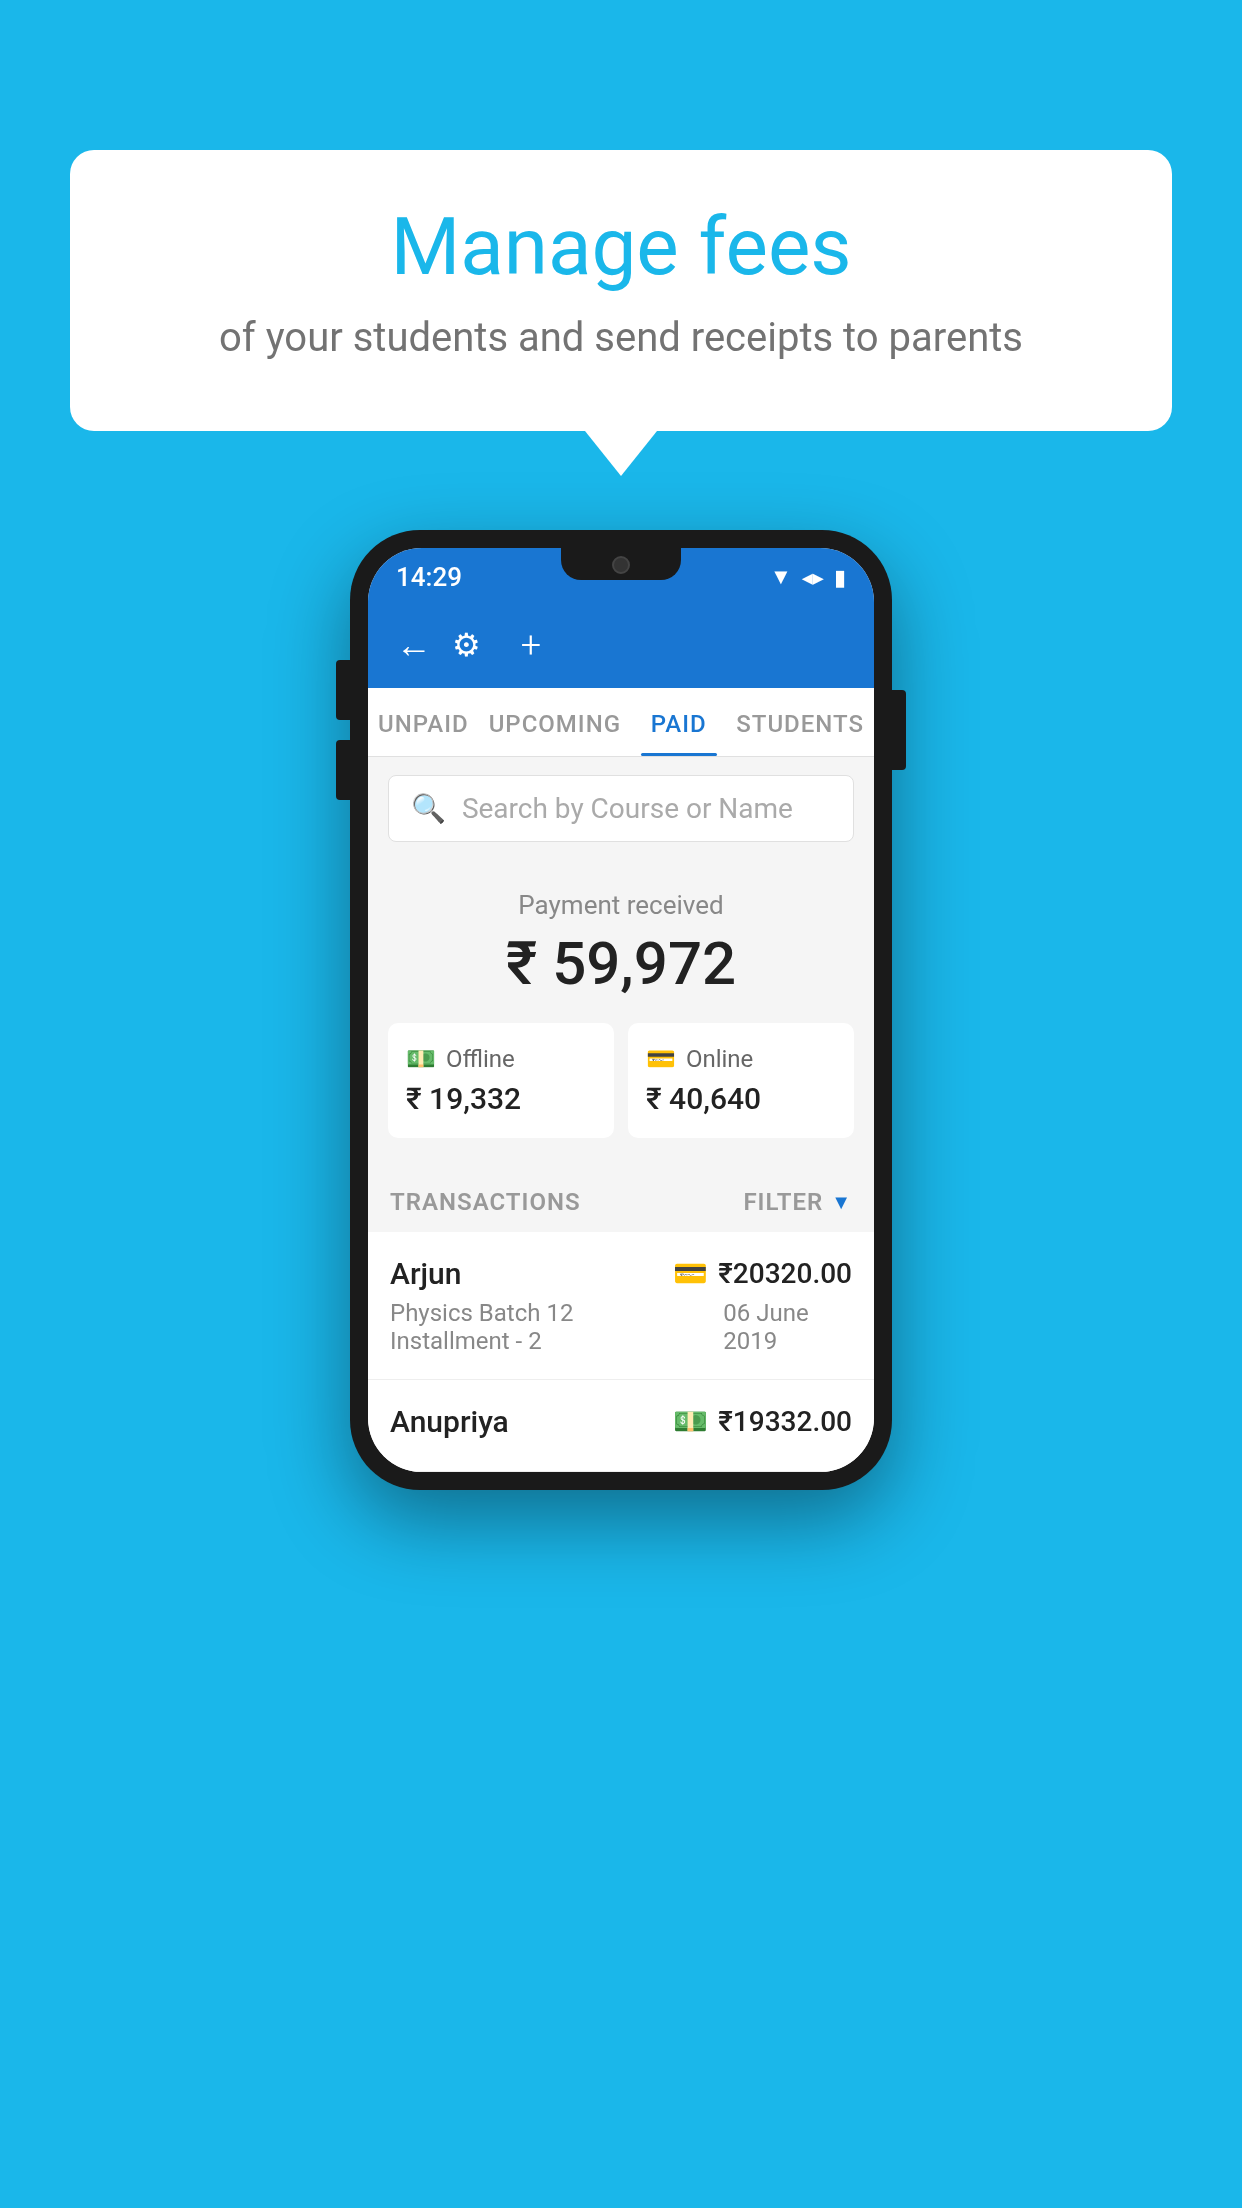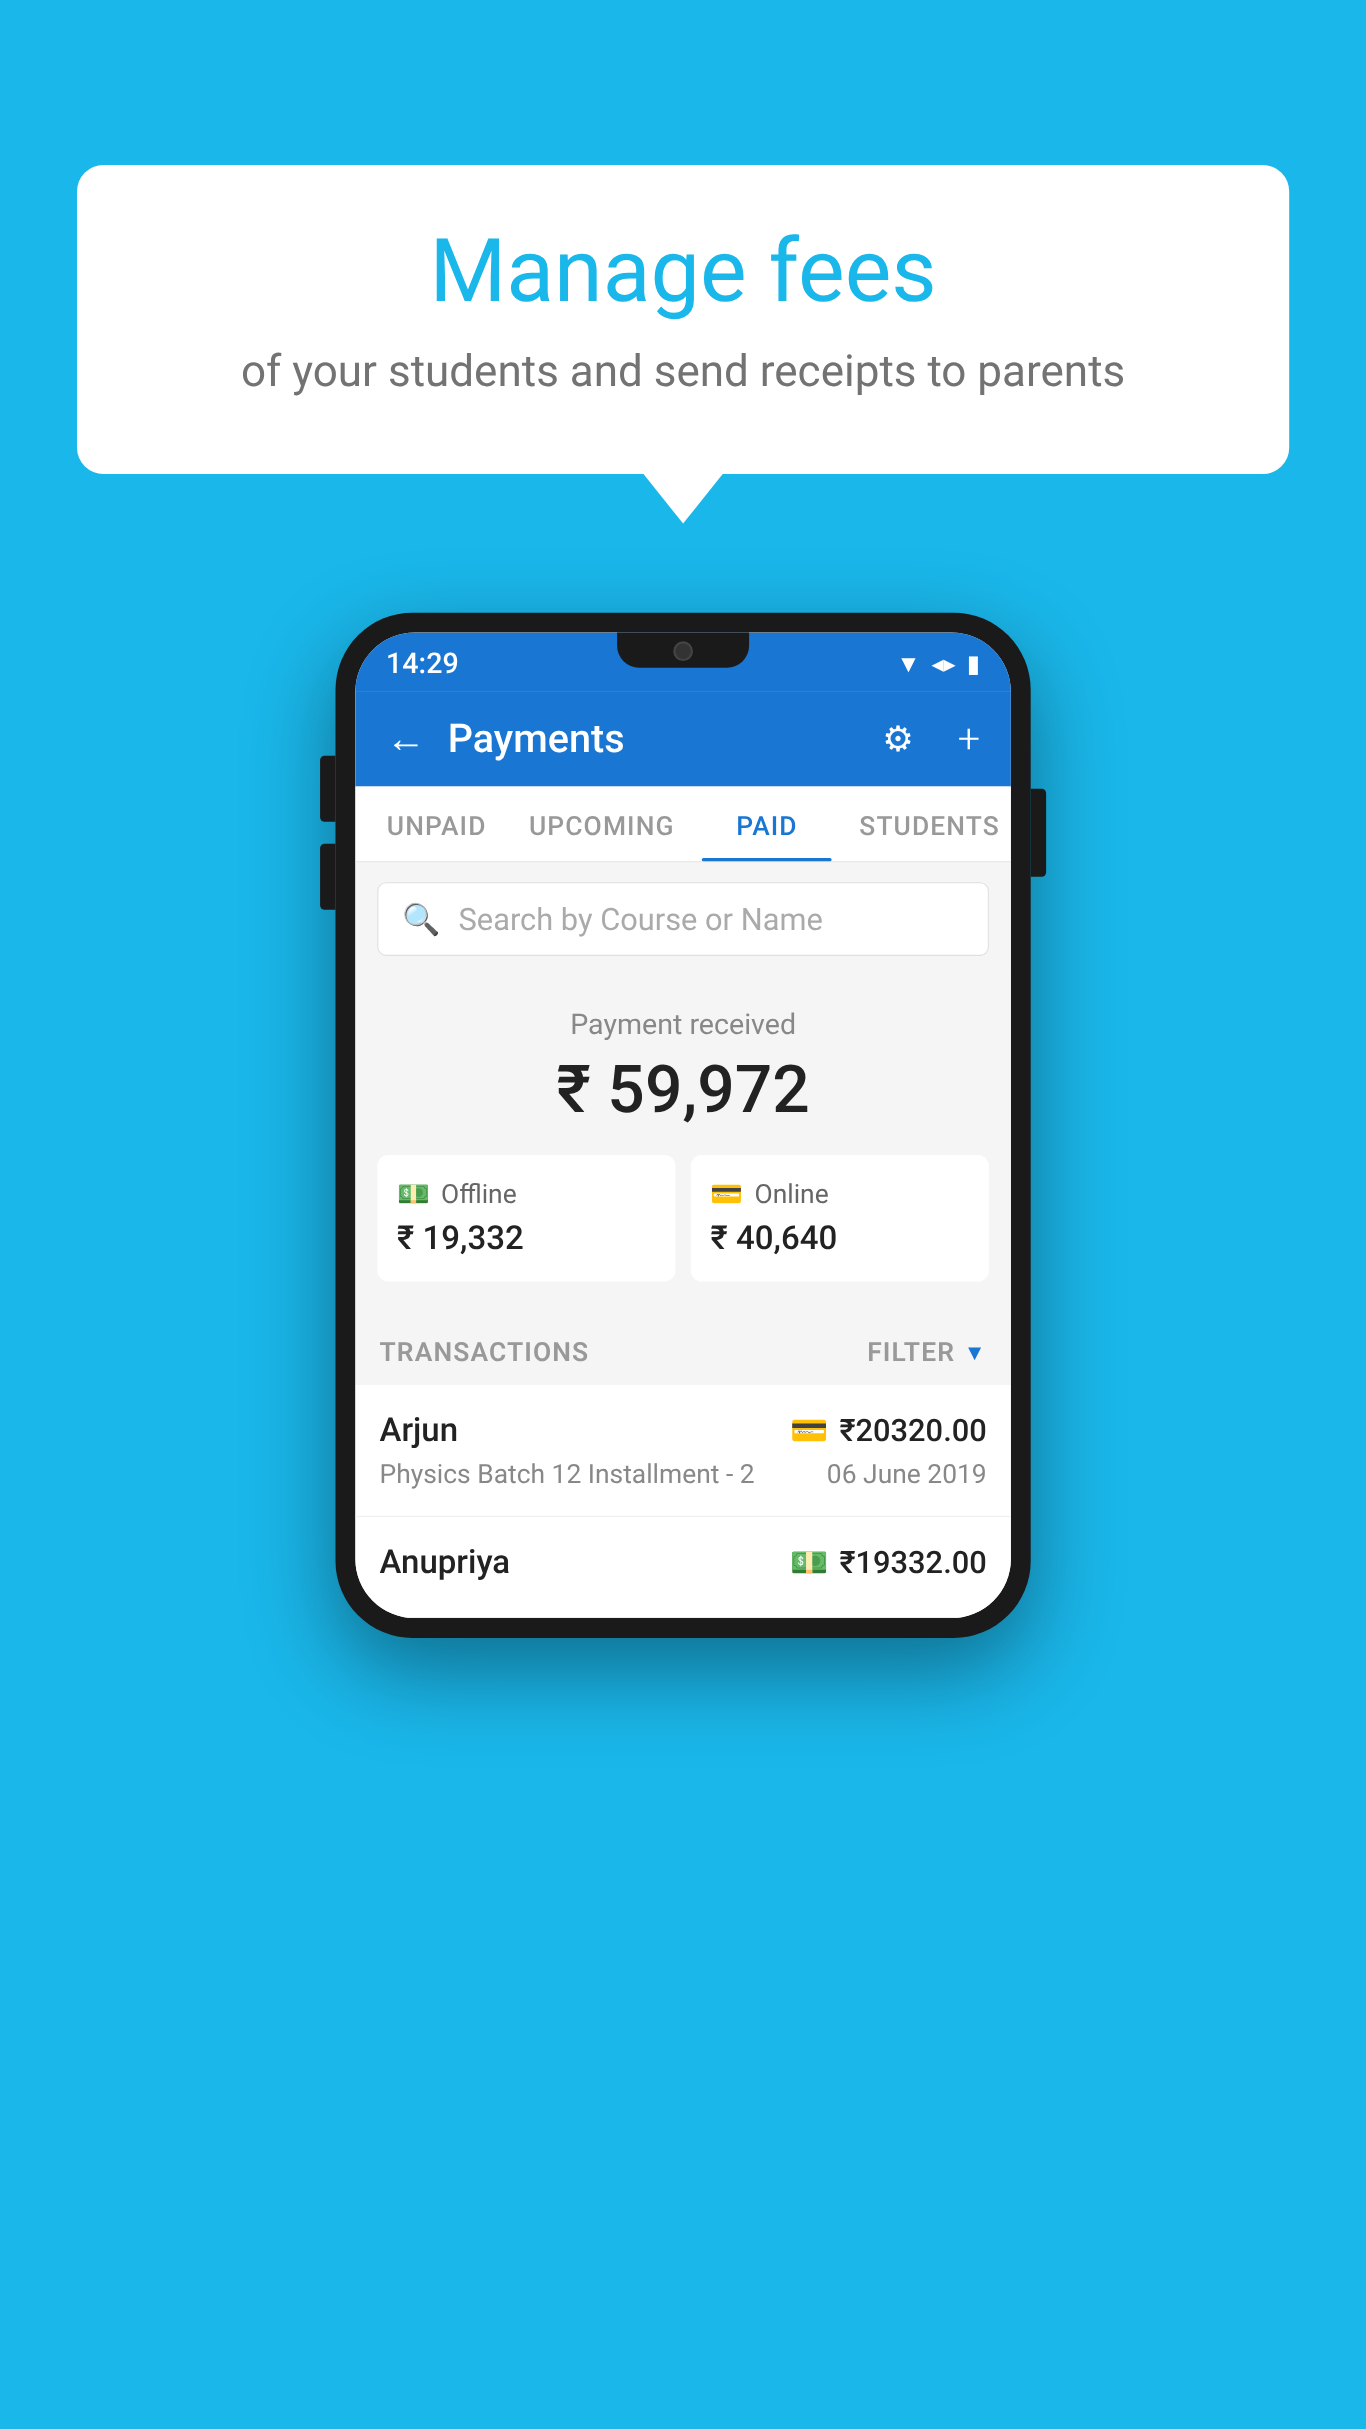--- a/index.html
+++ b/index.html
@@ -46,24 +46,24 @@
     }
     .bubble-subtitle {
       font-size: 40px;
       color: #737373;
       font-weight: 400;
     }
 
     
     .phone-container {
       position: absolute;
-      top: 557px;
+      top: 530px;
       left: 50%;
       transform: translateX(-50%);
-      width: 632px;
+      width: 542px;
     }
     .phone-frame {
       background: #1a1a1a;
       border-radius: 70px;
       padding: 18px;
       box-shadow: 0 30px 80px rgba(0,0,0,0.4);
       position: relative;
     }
     .phone-notch-area {
       position: absolute;
@@ -365,21 +365,20 @@
         <span class="status-time">14:29</span>
         <div class="status-icons">
           <span class="wifi-icon">▼</span>
           <span class="signal-icon">◂▸</span>
           <span class="battery-icon">▮</span>
         </div>
       </div>
 
       <div class="app-header">
         <span class="back-arrow">←</span>
-        <span class="header-title">Payments</span>
         <span class="header-gear">⚙</span>
         <span class="header-plus">+</span>
       </div>
 
       <div class="tab-bar">
         <div class="tab">
           <span>UNPAID</span>
         </div>
         <div class="tab">
           <span>UPCOMING</span>

